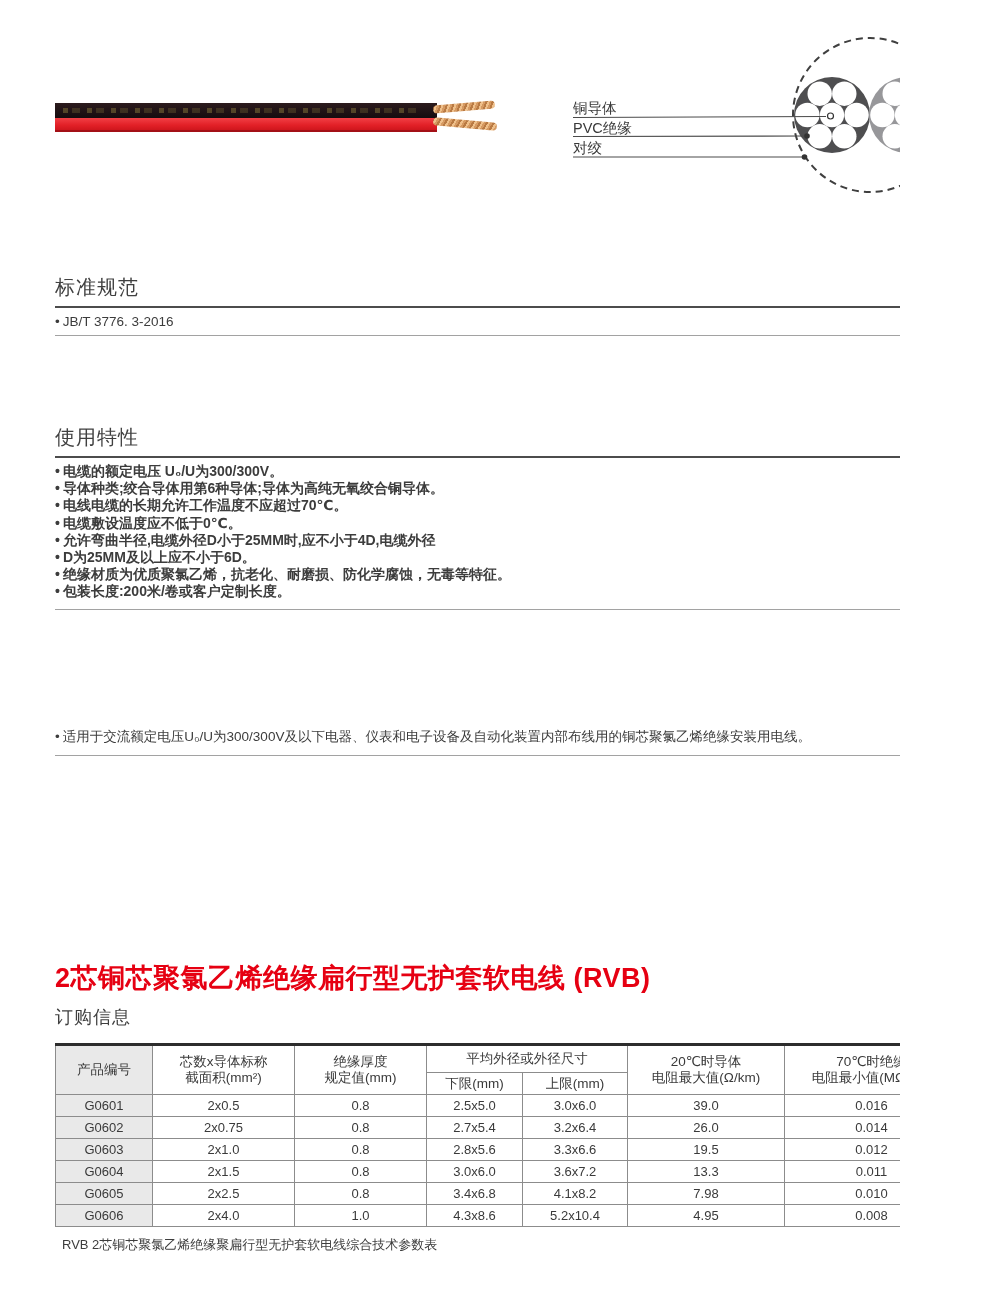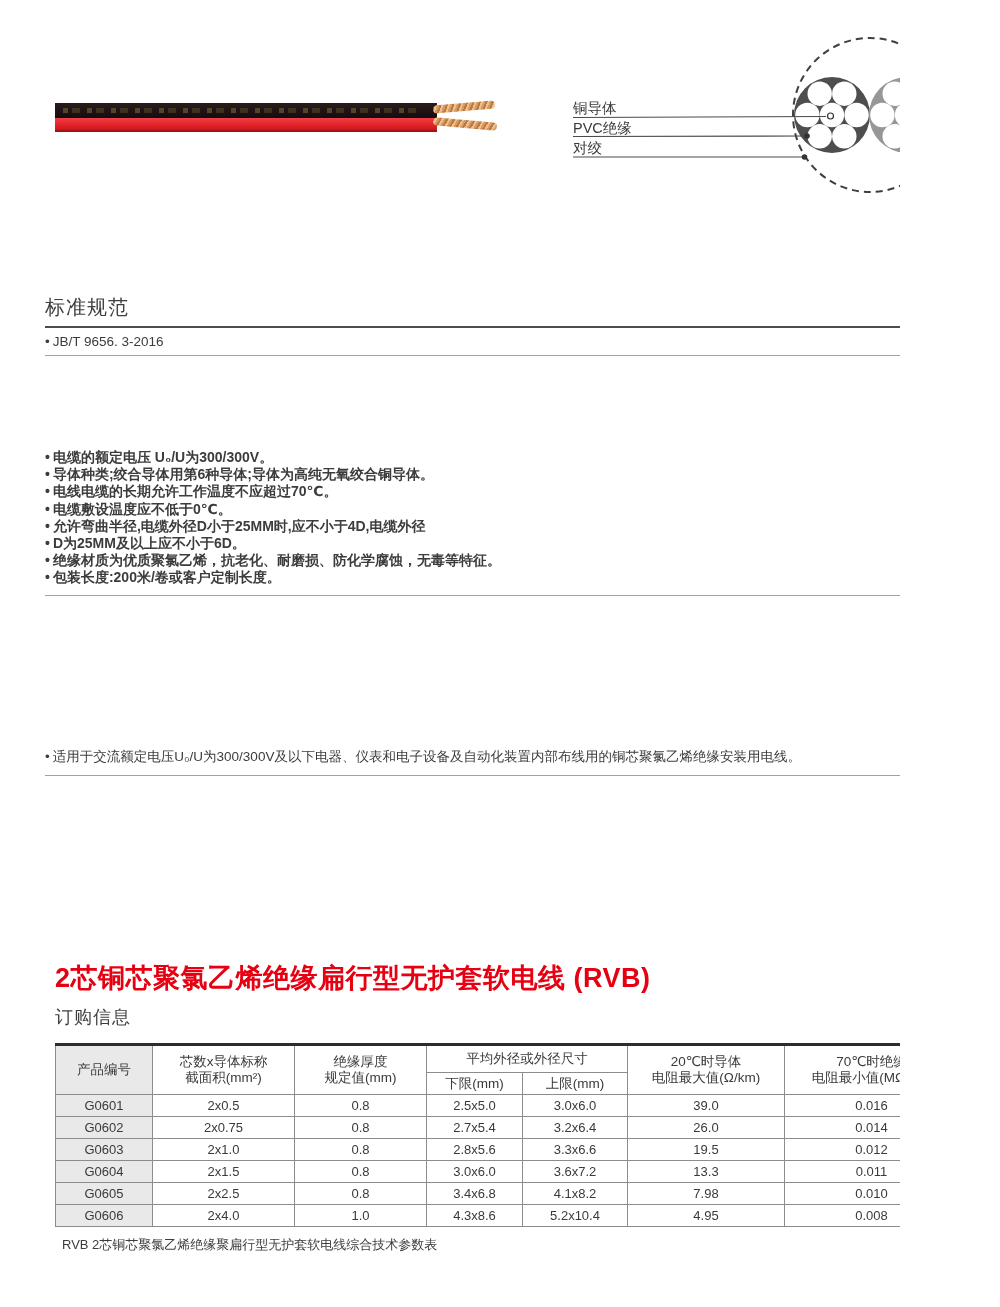--- a/index.html
+++ b/index.html
@@ -23,21 +23,21 @@
   .tail { position:absolute; height:8px; border-radius:4px;
     background:repeating-linear-gradient(115deg, #b97a43 0 2px, #efc08b 2px 4px, #d69a62 4px 6px); }
   .tail-top { left:378px; top:1px; width:62px; transform:rotate(-5deg); }
   .tail-bottom { left:378px; top:18px; width:64px; transform:rotate(5deg); }
 
   
   .xsec { position:absolute; left:550px; top:30px; width:410px; height:180px; }
   .xsec text { font-family:"Liberation Sans","DejaVu Sans",sans-serif; font-size:14.5px; fill:#3a3a3a; }
 
   
-  .sec { position:absolute; left:45px; width:903px;margin-top:20px; }
+  .sec { position:absolute; left:55px; width:903px; }
   .sec-title { font-size:20px; font-weight:400; color:#404040; line-height:26px;
     padding-bottom:6px; border-bottom:2px solid #4c4c4c; letter-spacing:1px; }
   .sec-item { border-bottom:1px solid #a2a2a2; padding:6px 0 5px; font-size:13.5px; line-height:16px; color:#3c3c3c; }
   .bullet::before, .sec-list li::before { content:"\2022"; margin-right:3px; }
   .sec-list { list-style:none; padding:5px 0 8px; border-bottom:1px solid #a2a2a2; }
   .sec-list li { font-size:14px; line-height:17.2px; color:#3c3c3c;font-weight:bold; }
   .sec-standards { top:274px; }
   .sec-usage { top:424px; }
   .sec-scope { top:729px; }
   .sec-scope .sec-item { padding:0 0 10px; }
@@ -106,24 +106,25 @@
     <circle cx="280.5" cy="86" r="3" fill="#ffffff" stroke="#333" stroke-width="1.2"></circle>
     <circle cx="257" cy="106" r="2.8" fill="#333"></circle>
     <circle cx="254.5" cy="127" r="2.8" fill="#333"></circle>
     <text x="23" y="83">铜导体</text>
     <text x="23" y="102.5">PVC绝缘</text>
     <text x="23" y="123">对绞</text>
   </svg>
 
   <section class="sec sec-standards">
     <div class="sec-title">标准规范</div>
-    <div class="sec-item bullet">JB/T 9656. 3-2016</div>
+    <div class="sec-item bullet">JB/T 3776. 3-2016</div>
   </section>
 
   <section class="sec sec-usage">
+    <div class="sec-title">使用特性</div>
     <ul class="sec-list">
       <li>电缆的额定电压 U₀/U为300/300V。</li>
       <li>导体种类;绞合导体用第6种导体;导体为高纯无氧绞合铜导体。</li>
       <li>电线电缆的长期允许工作温度不应超过70℃。</li>
       <li>电缆敷设温度应不低于0℃。</li>
       <li>允许弯曲半径,电缆外径D小于25MM时,应不小于4D,电缆外径</li>
       <li>D为25MM及以上应不小于6D。</li>
       <li>绝缘材质为优质聚氯乙烯，抗老化、耐磨损、防化学腐蚀，无毒等特征。</li>
       <li>包装长度:200米/卷或客户定制长度。</li>
     </ul>

